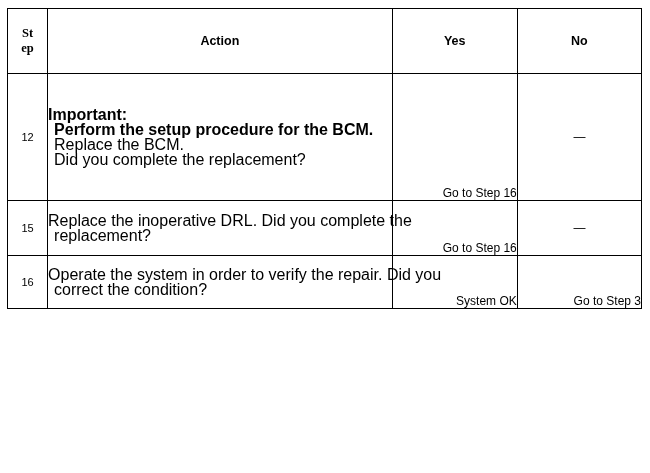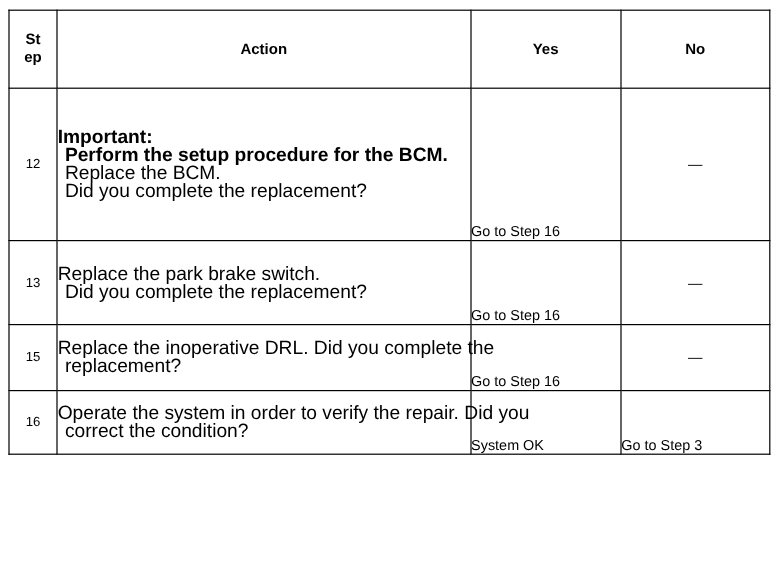--- a/index.html
+++ b/index.html
@@ -50,20 +50,21 @@
     text-align: center;
     font-size: 12.5px;
     font-weight: bold;
     line-height: 15px;
   }
   td.head-step {
     font-size: 12.5px;
     font-weight: bold;
     line-height: 15px;
     text-align: center;
+    font-family: Liberation Serif, serif;
   }
   td.head-step .ln { display: block; }
 
   
   td.step {
     text-align: center;
     font-size: 11px;
     vertical-align: middle;
     padding-left: 8px;
   }
@@ -74,21 +75,21 @@
     padding: 5px 6px 4px 5px;
   }
   td.action .line { display: block; white-space: nowrap; }
   td.action .line.bold { font-weight: bold; }
   td.action .line.ind { padding-left: 6px; }
   td.action .gap-lg { height: 22px; }
   td.action .gap-md { height: 20px; }
   td.action .gap-sm { height: 6px; }
 
   td.yes, td.no {
-    text-align: left;
+    text-align: right;
     font-size: 12px;
     vertical-align: bottom;
     padding-bottom: 6px;
   }
   td.dash {
     text-align: center;
     font-size: 12px;
     vertical-align: middle;
     letter-spacing: 0;
   }
@@ -134,30 +135,20 @@
           <span class="line bold ind">Perform the setup procedure for the BCM.</span>
           <span class="gap-lg"></span>
           <span class="line ind">Replace the BCM.</span>
           <span class="gap-lg"></span>
           <span class="line ind">Did you complete the replacement?</span>
         </td>
         <td class="yes">Go to Step 16</td>
         <td class="dash">—</td>
       </tr>
 
-      <tr class="r13">
-        <td class="step">13</td>
-        <td class="action">
-          <span class="line">Replace the park brake switch.</span>
-          <span class="gap-md"></span>
-          <span class="line ind">Did you complete the replacement?</span>
-        </td>
-        <td class="yes">Go to Step 16</td>
-        <td class="dash">—</td>
-      </tr>
 
 
       <tr class="r15">
         <td class="step">15</td>
         <td class="action">
           <span class="line">Replace the inoperative DRL. Did you complete the</span>
           <span class="line ind">replacement?</span>
         </td>
         <td class="yes">Go to Step 16</td>
         <td class="dash">—</td>

